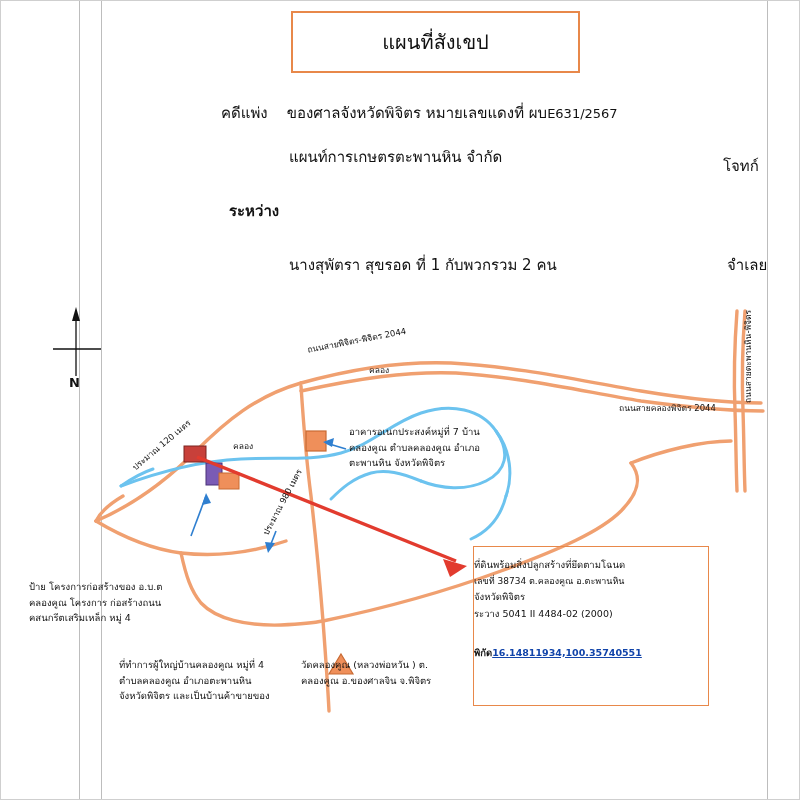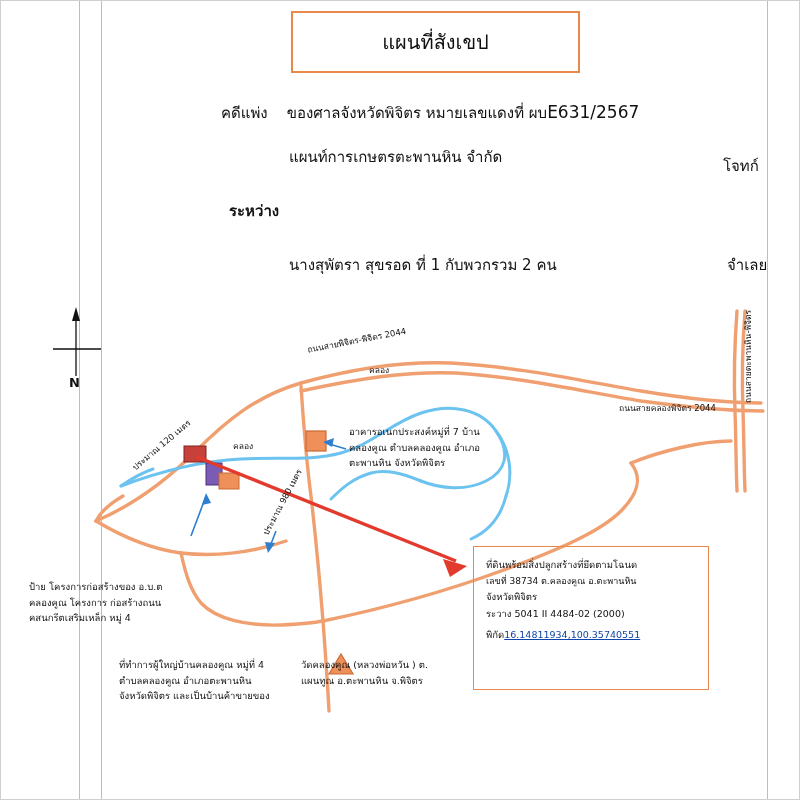--- a/index.html
+++ b/index.html
@@ -26,21 +26,21 @@
   .title-box{
     position:absolute;left:290px;top:10px;width:289px;height:62px;
     border:2px solid #e8884a;box-sizing:border-box;
     display:flex;align-items:center;justify-content:center;
   }
   .title-box span{font-size:20px;color:#111;}
 
   
   .hline{position:absolute;font-size:15px;white-space:nowrap;}
   .hl1{left:220px;top:100px;}
-  .hl1 .case-no{font-size:17px;}
+  .hl1 .case-no{font-size:13px;}
   .hl2{left:288px;top:144px;}
   .hl-right1{left:722px;top:153px;}
   .hl3{left:228px;top:198px;font-weight:bold;}
   .hl4{left:288px;top:252px;}
   .hl-right2{left:726px;top:252px;}
 
   
   .map{position:absolute;left:0;top:290px;width:800px;height:470px;}
   svg.mapsvg{position:absolute;left:0;top:0;}
 
@@ -53,22 +53,22 @@
   .mlabel{position:absolute;font-size:8.5px;color:#111;white-space:nowrap;}
   .mlabel.rot-1{transform:rotate(-11deg);transform-origin:left top;}
   .mlabel.rot-3{transform:rotate(-90deg);transform-origin:left top;}
   .mlabel.rot-4{transform:rotate(-40deg);transform-origin:left top;}
   .mlabel.rot-5{transform:rotate(-62deg);transform-origin:left top;}
 
   .block{position:absolute;font-size:9.5px;line-height:1.65;color:#111;}
 
   
   .infobox{
-    position:absolute;left:472px;top:545px;width:236px;height:144px;
-    border:1.5px solid #e8884a;box-sizing:border-box;padding:10px 12px;
+    position:absolute;left:472px;top:545px;width:236px;height:160px;
+    border:1.5px solid #e8884a;box-sizing:border-box;padding:10px 0;
   }
   .infobox div{font-size:9.5px;line-height:1.75;color:#111;white-space:nowrap;}
   .infobox .coord{text-decoration:underline;color:#1144aa;}
   .infobox .n{font-size:9px;}
 </style>
 </head>
 <body>
 
 <div class="page">
 
@@ -181,27 +181,27 @@
     </div>
 
     <div class="block" style="left:118px;top:366px;">
       <div>ที่ทำการผู้ใหญ่บ้านคลองคูณ หมู่ที่ 4</div>
       <div>ตำบลคลองคูณ อำเภอตะพานหิน</div>
       <div>จังหวัดพิจิตร  และเป็นบ้านค้าขายของ</div>
     </div>
 
     <div class="block" style="left:300px;top:366px;">
       <div>วัดคลองคูณ  (หลวงพ่อหวัน ) ต.</div>
-      <div>แผนทูณ อ.ตะพานหิน จ.พิจิตร</div>
+      <div>คลองคูณ อ.ของศาลจิน จ.พิจิตร</div>
     </div>
   </div>
 
   <div class="infobox">
     <div>ที่ดินพร้อมสิ่งปลูกสร้างที่ยึดตามโฉนด</div>
     <div class="n">เลขที่ 38734  ต.คลองคูณ  อ.ตะพานหิน</div>
     <div>จังหวัดพิจิตร</div>
     <div>ระวาง   5041 II 4484-02 (2000)</div>
-    <div style="margin-top:4px;">
+    <div style="margin-top:22px;font-weight:bold;">
       <span>พิกัด</span><span class="coord">16.14811934,100.35740551</span>
     </div>
   </div>
 
 </div>
 
 </body></html>

